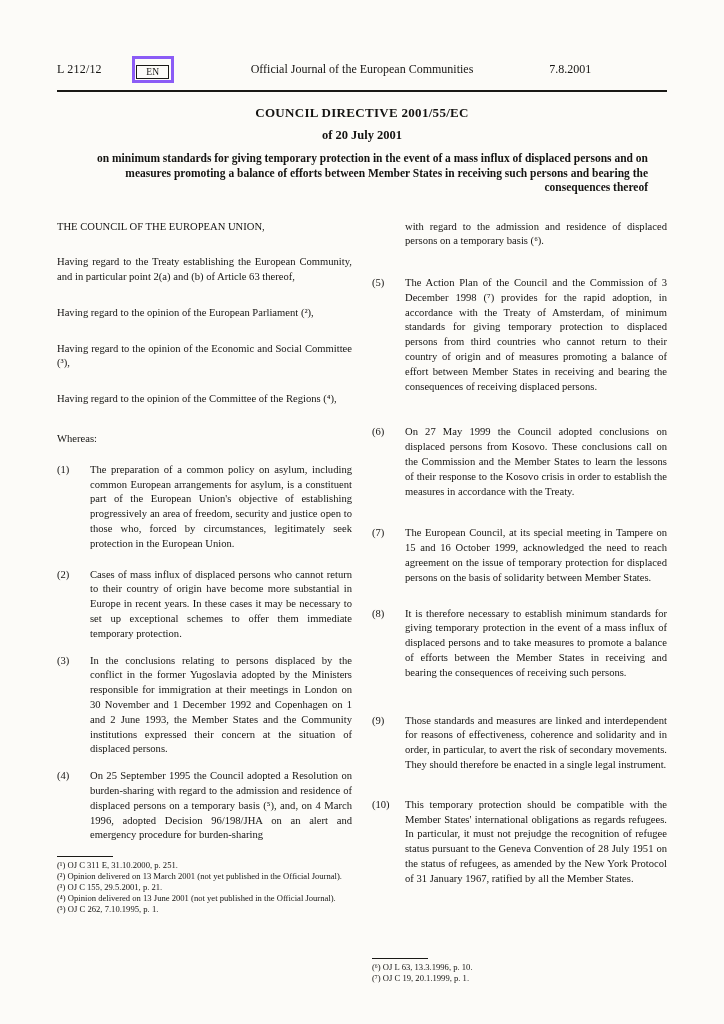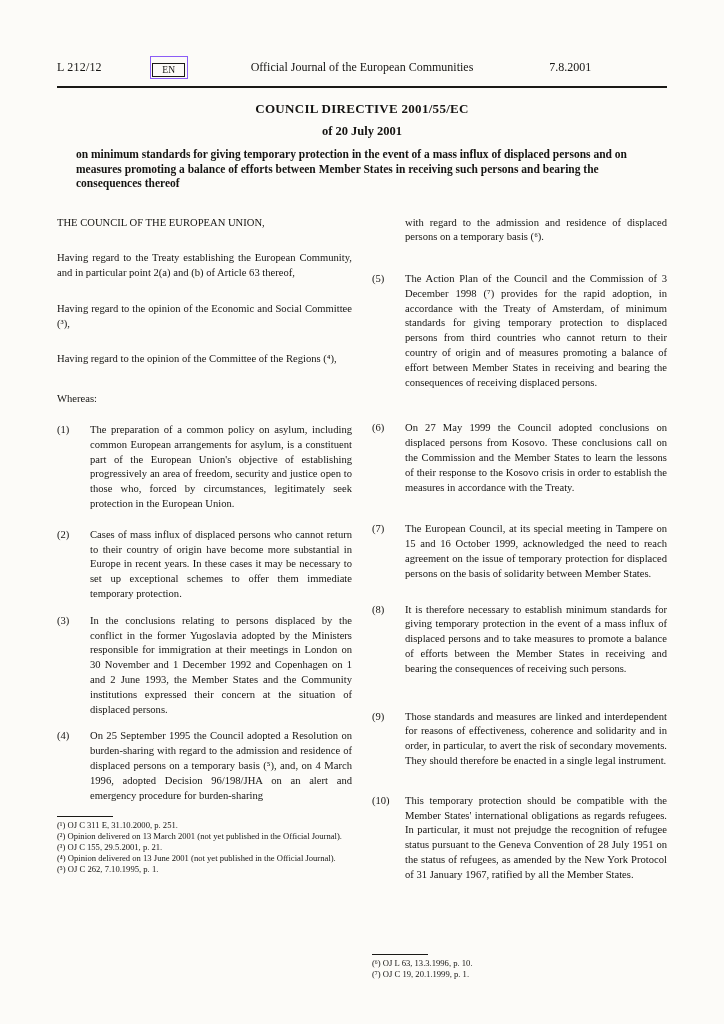--- a/index.html
+++ b/index.html
@@ -15,45 +15,45 @@
     padding:56px 57px 0 57px;
   }
   
   .header{
     display:grid;
     grid-template-columns:1fr auto 1fr;
     align-items:center;
     border-bottom:2px solid #1a1916;
     padding-bottom:7px;
   }
-  .header-left{display:flex;align-items:center;gap:48px;}
+  .header-left{display:flex;align-items:center;gap:30px;}
   .doc-number{font-size:12px;letter-spacing:.2px;}
   .lang-box{
     display:inline-block;
-    border:1px solid #8b5cf6;
+    border:3px solid #8b5cf6;
     padding:1.5px;
   }
   .lang-box-inner{
     display:inline-block;
     border:1px solid #1a1916;
     font-size:9.5px;
     padding:0 9px;
     line-height:12px;
   }
   .journal-title{font-size:12px;text-align:left;white-space:nowrap;}
   .issue-date{font-size:12px;text-align:center;}
   
   .title-block{margin-top:13px;text-align:center;}
   .title-line1{font-size:13px;font-weight:bold;letter-spacing:.3px;}
   .title-line2{font-size:12.5px;font-weight:bold;margin-top:7px;}
   .title-subtitle{
     font-size:11.5px;font-weight:bold;
     margin:8px auto 0 auto;
     width:572px;line-height:14.5px;
-    text-align:left;
+    text-align:right;
   }
   
   .columns{
     display:flex;
     gap:20px;
     margin-top:25px;
     height:768px;
   }
   .col{width:295px;font-size:10.6px;line-height:14.8px;text-align:justify;}
   .col-right{display:flex;flex-direction:column;}
@@ -94,20 +94,21 @@
     <div class="title-line2">of 20 July 2001</div>
     <div class="title-subtitle">on minimum standards for giving temporary protection in the event of a mass influx of displaced persons and on measures promoting a balance of efforts between Member States in receiving such persons and bearing the consequences thereof</div>
   </div>
 
   <div class="columns">
 
     <div class="col col-left">
       <p class="opening">THE COUNCIL OF THE EUROPEAN UNION,</p>
 
       <p class="citation">Having regard to the Treaty establishing the European Community, and in particular point 2(a) and (b) of Article 63 thereof,</p>
+      <p class="citation">Having regard to the opinion of the European Parliament (²),</p>
       <p class="citation">Having regard to the opinion of the Economic and Social Committee (³),</p>
       <p class="citation">Having regard to the opinion of the Committee of the Regions (⁴),</p>
 
       <p class="whereas">Whereas:</p>
 
       <div class="recital">
         <span class="recital-num">(1)</span>
         <span class="recital-text">The preparation of a common policy on asylum, including common European arrangements for asylum, is a constituent part of the European Union's objective of establishing progressively an area of freedom, security and justice open to those who, forced by circumstances, legitimately seek protection in the European Union.</span>
       </div>
       <div class="recital">

